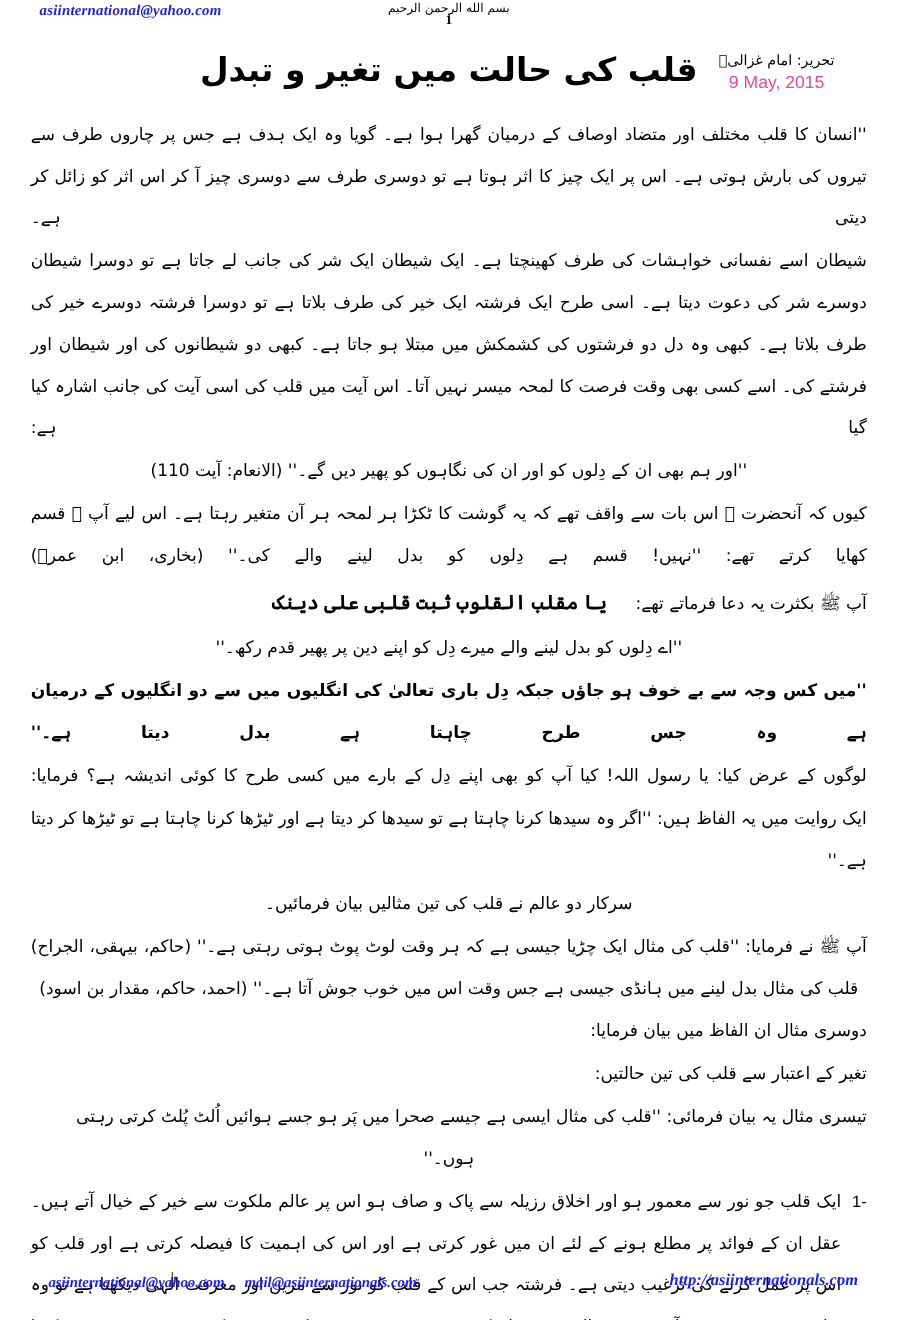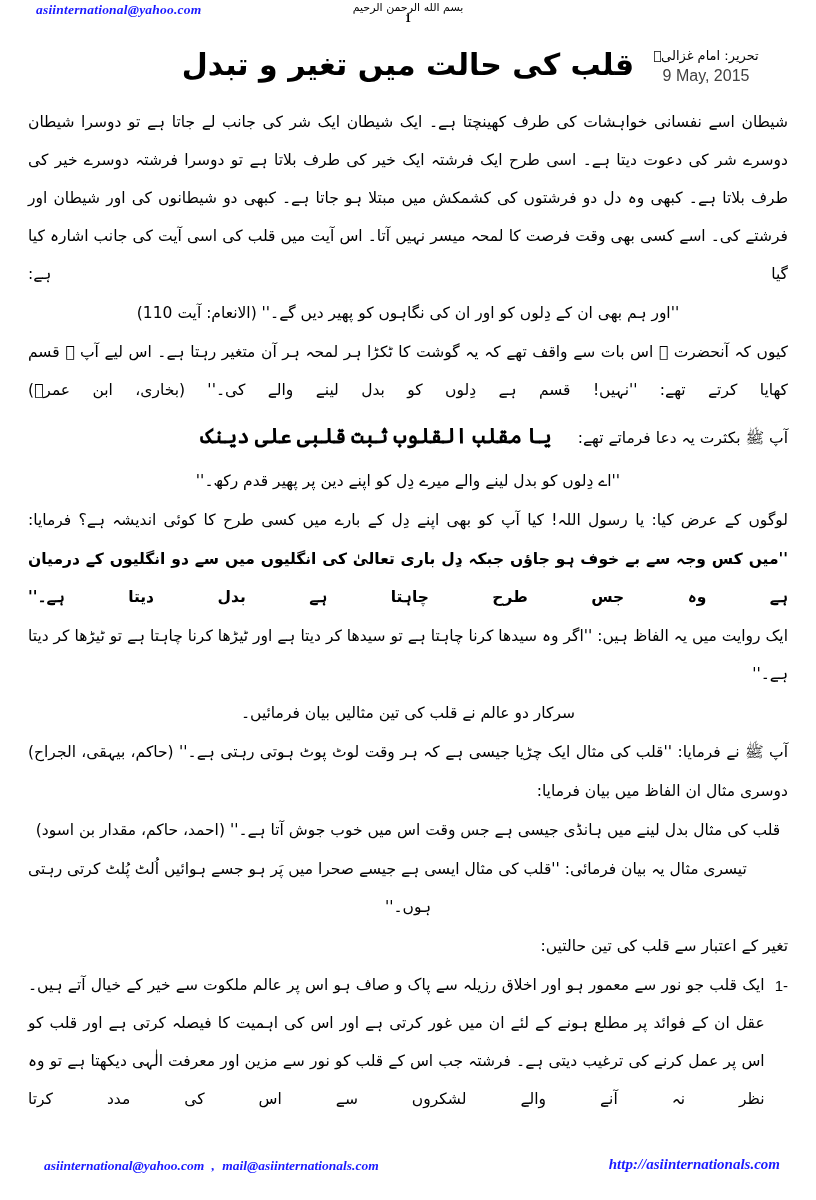--- a/index.html
+++ b/index.html
@@ -70,21 +70,21 @@
     font-family: "DejaVu Sans", sans-serif;
     font-size: 13px;
     direction: rtl;
     color: #000000;
     white-space: nowrap;
     line-height: 1.3;
   }
   .byline-date {
     font-family: "Liberation Sans", sans-serif;
     font-size: 16px;
-    color: #404040;
+    color: #ec4899;
     line-height: 1.3;
     margin-top: 1px;
   }
 
   .doc-title {
     position: absolute;
     top: 34px;
     left: 0;
     width: 816px;
     text-align: center;
@@ -114,33 +114,33 @@
     unicode-bidi: embed;
     font-family: "DejaVu Sans", sans-serif;
     font-size: 15.5px;
     color: #000000;
     line-height: 2.45;
     margin: 0 0 1px 0;
     text-align: justify;
     text-align-last: justify;
   }
   .para.center {
-    text-align: left;
+    text-align: right;
     text-align-last: center;
   }
   .para.right {
     text-align: right;
     text-align-last: right;
   }
   .para.bold { font-weight: bold; }
 
   .inline-arabic {
-    font-family: Liberation Serif, serif;
-    font-weight: bold;
-    font-size: 21px;
+    font-family: Liberation Sans, sans-serif;
+    font-weight: bold;
+    font-size: 18px;
   }
   .lead-label {
     font-family: "DejaVu Sans", sans-serif;
   }
   .list-row {
     display: flex;
     flex-direction: row;
     direction: rtl;
     align-items: flex-start;
     gap: 10px;
@@ -221,52 +221,53 @@
     <div class="doc-title">قلب کی حالت میں تغیر و تبدل</div>
 
     <div class="byline">
       <div class="byline-author">تحریر: امام غزالیؒ</div>
       <div class="byline-date">9 May, 2015</div>
     </div>
   </div>
 
   <div class="body-area">
 
+    <p class="para">''انسان کا قلب مختلف اور متضاد اوصاف کے درمیان گھرا ہوا ہے۔ گویا وہ ایک ہدف ہے جس پر چاروں طرف سے تیروں کی بارش ہوتی ہے۔ اس پر ایک چیز کا اثر ہوتا ہے تو دوسری طرف سے دوسری چیز آ کر اس اثر کو زائل کر دیتی ہے۔</p>
 
     <p class="para">شیطان اسے نفسانی خواہشات کی طرف کھینچتا ہے۔ ایک شیطان ایک شر کی جانب لے جاتا ہے تو دوسرا شیطان دوسرے شر کی دعوت دیتا ہے۔ اسی طرح ایک فرشتہ ایک خیر کی طرف بلاتا ہے تو دوسرا فرشتہ دوسرے خیر کی طرف بلاتا ہے۔ کبھی وہ دل دو فرشتوں کی کشمکش میں مبتلا ہو جاتا ہے۔ کبھی دو شیطانوں کی اور شیطان اور فرشتے کی۔ اسے کسی بھی وقت فرصت کا لمحہ میسر نہیں آتا۔ اس آیت میں قلب کی اسی آیت کی جانب اشارہ کیا گیا ہے:</p>
 
     <p class="para center">''اور ہم بھی ان کے دِلوں کو اور ان کی نگاہوں کو پھیر دیں گے۔'' (الانعام: آیت 110)</p>
 
     <p class="para">کیوں کہ آنحضرت ﷺ اس بات سے واقف تھے کہ یہ گوشت کا ٹکڑا ہر لمحہ ہر آن متغیر رہتا ہے۔ اس لیے آپ ﷺ قسم کھایا کرتے تھے: ''نہیں! قسم ہے دِلوں کو بدل لینے والے کی۔'' (بخاری، ابن عمرؓ)</p>
 
     <p class="para right">
       <span class="lead-label">آپ ﷺ بکثرت یہ دعا فرماتے تھے:</span>
       <span style="display:inline-block;width:16px"></span>
       <span class="inline-arabic">یا مقلب القلوب ثبت قلبی علی دینک</span>
     </p>
 
     <p class="para center">''اے دِلوں کو بدل لینے والے میرے دِل کو اپنے دین پر پھیر قدم رکھ۔''</p>
 
+    <p class="para bold">''میں کس وجہ سے بے خوف ہو جاؤں جبکہ دِل باری تعالیٰ کی انگلیوں میں سے دو انگلیوں کے درمیان ہے وہ جس طرح چاہتا ہے بدل دیتا ہے۔''</p>
+
     <p class="para">لوگوں کے عرض کیا: یا رسول اللہ! کیا آپ کو بھی اپنے دِل کے بارے میں کسی طرح کا کوئی اندیشہ ہے؟ فرمایا:</p>
 
-    <p class="para bold">''میں کس وجہ سے بے خوف ہو جاؤں جبکہ دِل باری تعالیٰ کی انگلیوں میں سے دو انگلیوں کے درمیان ہے وہ جس طرح چاہتا ہے بدل دیتا ہے۔''</p>
-
     <p class="para">ایک روایت میں یہ الفاظ ہیں: ''اگر وہ سیدھا کرنا چاہتا ہے تو سیدھا کر دیتا ہے اور ٹیڑھا کرنا چاہتا ہے تو ٹیڑھا کر دیتا ہے۔''</p>
 
     <p class="para center">سرکار دو عالم نے قلب کی تین مثالیں بیان فرمائیں۔</p>
 
     <p class="para">آپ ﷺ نے فرمایا: ''قلب کی مثال ایک چڑیا جیسی ہے کہ ہر وقت لوٹ پوٹ ہوتی رہتی ہے۔'' (حاکم، بیہقی، الجراح)</p>
 
+    <p class="para center">قلب کی مثال بدل لینے میں ہانڈی جیسی ہے جس وقت اس میں خوب جوش آتا ہے۔'' (احمد، حاکم، مقدار بن اسود)</p>
+
     <p class="para right">دوسری مثال ان الفاظ میں بیان فرمایا:</p>
 
-    <p class="para center">قلب کی مثال بدل لینے میں ہانڈی جیسی ہے جس وقت اس میں خوب جوش آتا ہے۔'' (احمد، حاکم، مقدار بن اسود)</p>
+    <p class="para right">تغیر کے اعتبار سے قلب کی تین حالتیں:</p>
 
     <p class="para center">تیسری مثال یہ بیان فرمائی: ''قلب کی مثال ایسی ہے جیسے صحرا میں پَر ہو جسے ہوائیں اُلٹ پُلٹ کرتی رہتی ہوں۔''</p>
-
-    <p class="para right">تغیر کے اعتبار سے قلب کی تین حالتیں:</p>
 
     <div class="list-row">
       <span class="list-num">1-</span>
       <span class="para list-body">ایک قلب جو نور سے معمور ہو اور اخلاق رزیلہ سے پاک و صاف ہو اس پر عالم ملکوت سے خیر کے خیال آتے ہیں۔ عقل ان کے فوائد پر مطلع ہونے کے لئے ان میں غور کرتی ہے اور اس کی اہمیت کا فیصلہ کرتی ہے اور قلب کو اس پر عمل کرنے کی ترغیب دیتی ہے۔ فرشتہ جب اس کے قلب کو نور سے مزین اور معرفت الٰہی دیکھتا ہے تو وہ نظر نہ آنے والے لشکروں سے اس کی مدد کرتا</span>
     </div>
 
   </div>
 
   <div class="footer-band">
     <div class="footer-rule"></div>

